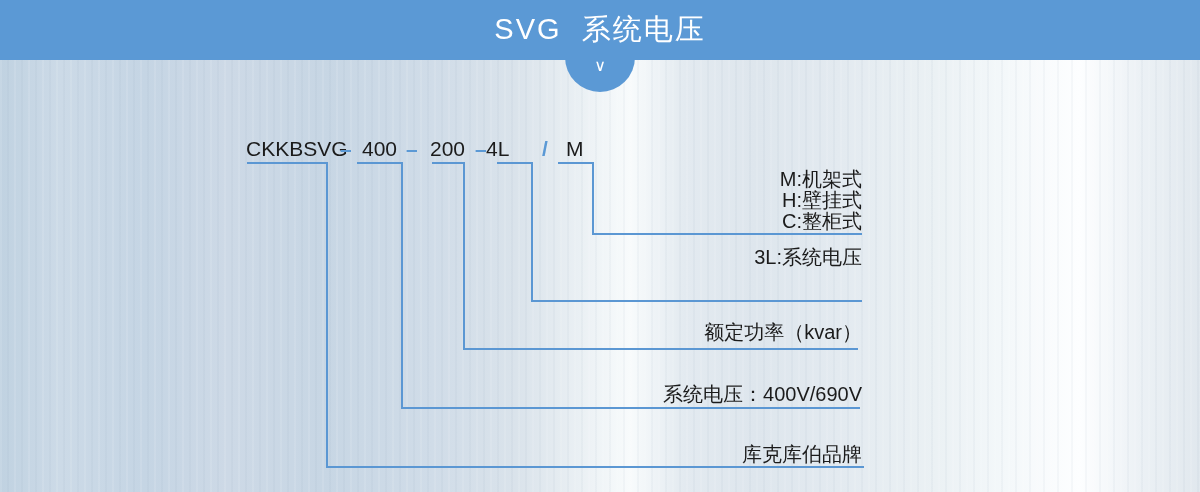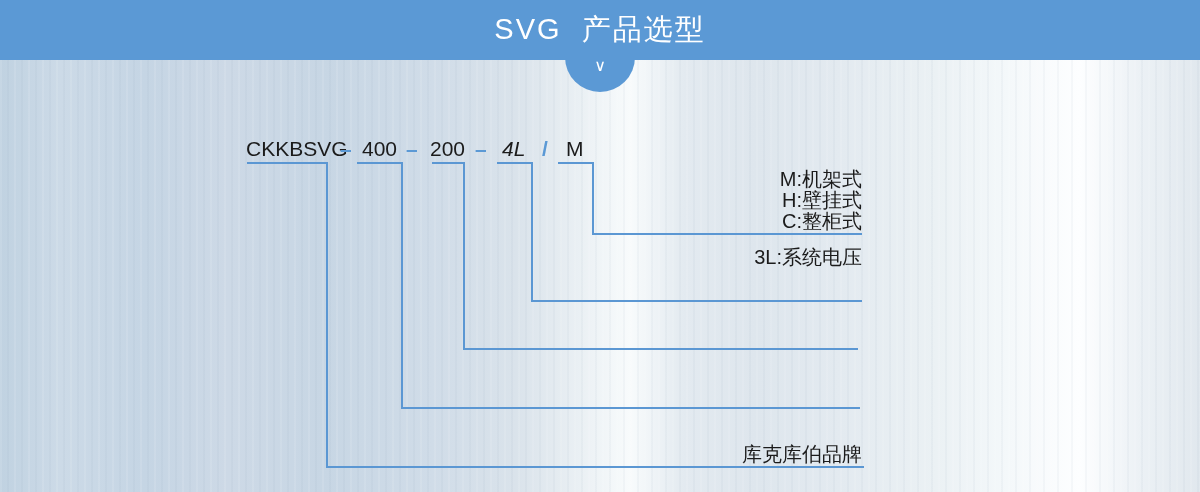--- a/index.html
+++ b/index.html
@@ -65,45 +65,51 @@
       <path d="M247,163 L327,163 L327,467 L864,467"></path>
       <path d="M357,163 L402,163 L402,408 L860,408"></path>
       <path d="M432,163 L464,163 L464,349 L858,349"></path>
       <path d="M497,163 L532,163 L532,301 L862,301"></path>
       <path d="M558,163 L593,163 L593,234 L862,234"></path>
     </g>
   </svg>
 
   <div class="chevron-circle"></div>
   <div class="header-bar">
-    <span class="page-title">SVG  产品选型</span>
+    <span class="page-title">SVG  系统电压</span>
   </div>
   <div class="chevron-glyph">∨</div>
 
   <div>
     <span class="model-part" style="left:246px;">CKKBSVG</span>
     <span class="model-part model-sep" style="left:340px;">–</span>
     <span class="model-part" style="left:362px;">400</span>
     <span class="model-part model-sep" style="left:406px;">–</span>
     <span class="model-part" style="left:430px;">200</span>
     <span class="model-part model-sep" style="left:475px;">–</span>
-    <span class="model-part" style="left:502px;font-style:italic;">4L</span>
+    <span class="model-part" style="left:486px;">4L</span>
     <span class="model-part model-sep" style="left:542px;">/</span>
     <span class="model-part" style="left:566px;">M</span>
   </div>
 
   <div class="legend-group lg-mounting">
     <div>M:机架式</div>
     <div>H:壁挂式</div>
     <div>C:整柜式</div>
   </div>
 
   <div class="legend-group lg-phase">
     <div>3L:系统电压</div>
   </div>
 
+  <div class="legend-group lg-power">
+    <div>额定功率（kvar）</div>
+  </div>
 
+  <div class="legend-group lg-voltage">
+    <div>系统电压：400V/690V</div>
+  </div>
 
   <div class="legend-group lg-brand">
     <div>库克库伯品牌</div>
   </div>
 
 </div>
 
 </body></html>

